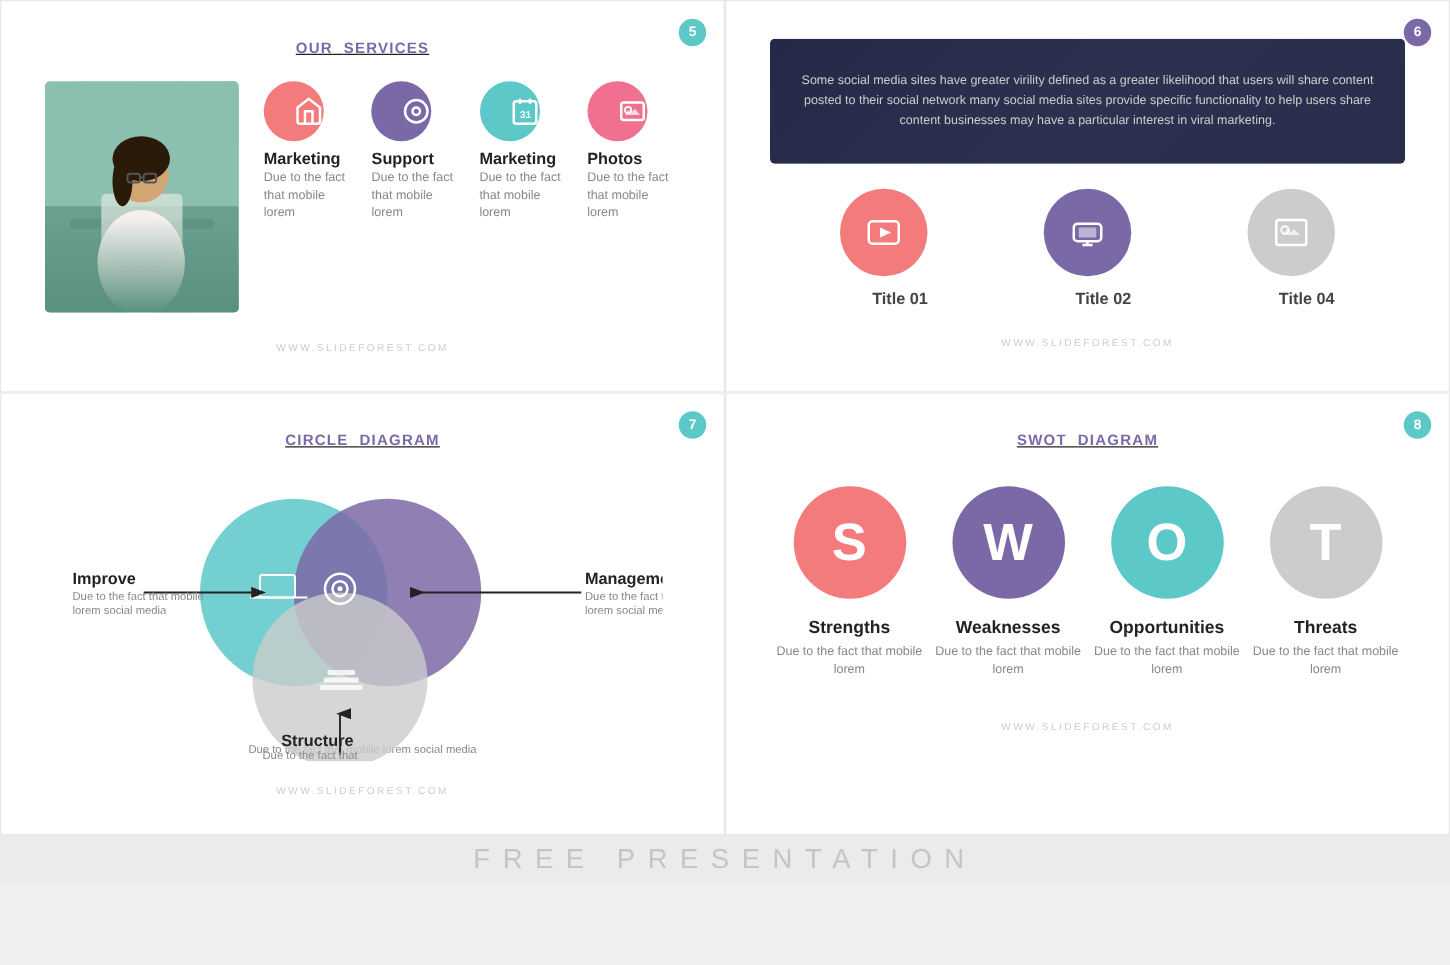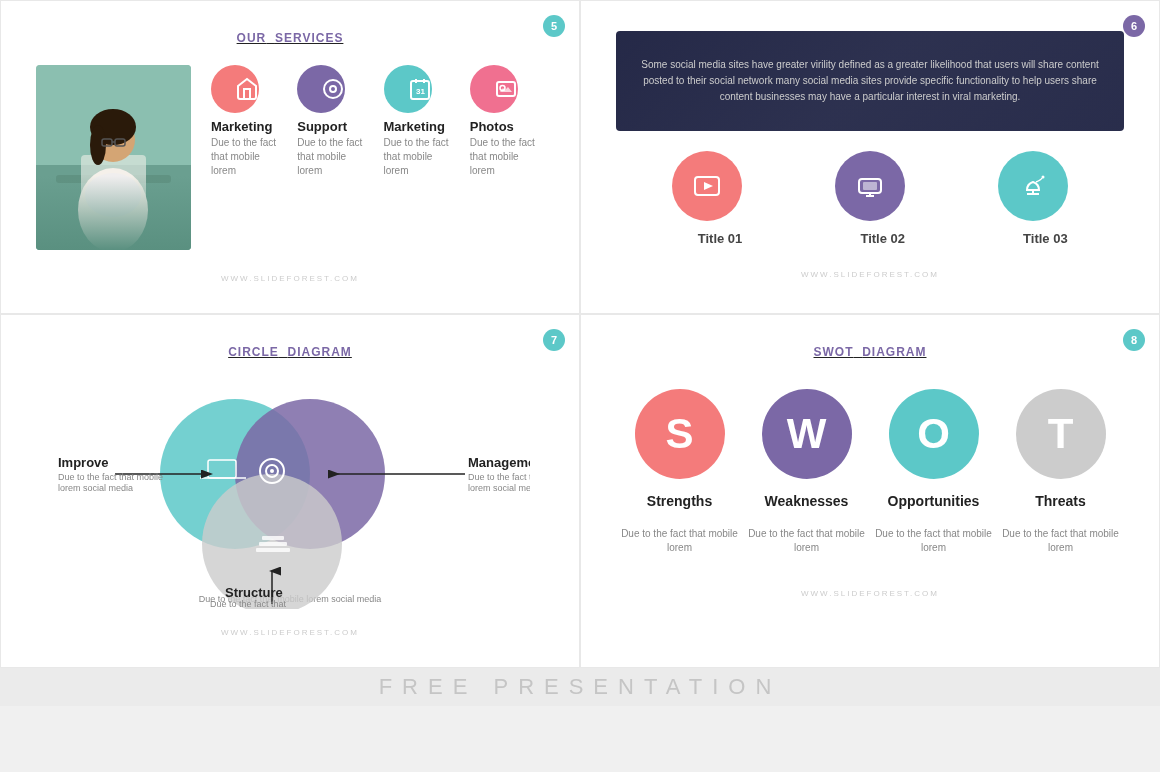--- a/index.html
+++ b/index.html
@@ -194,21 +194,21 @@
       color: white;
     }
     .sw-salmon { background: #f47b7b; }
     .sw-purple { background: #7b68a6; }
     .sw-teal { background: #5cc8c8; }
     .sw-gray { background: #cccccc; }
     .swot-title {
       font-weight: 700;
       font-size: 14px;
       color: #222;
-      margin-bottom: 18px;
+      margin-bottom: 6px;
     }
     .swot-desc {
       font-size: 10px;
       color: #888;
       line-height: 1.4;
     }
 
     
     .bottom-banner {
       background: #ebebeb;
@@ -342,33 +342,31 @@
           <svg width="32" height="32" viewBox="0 0 32 32" fill="none">
             <rect x="5" y="9" width="22" height="14" rx="3" stroke="white" stroke-width="2" fill="none"></rect>
             <rect x="9" y="12" width="14" height="8" rx="1" fill="white" opacity="0.5"></rect>
             <line x1="12" y1="26" x2="20" y2="26" stroke="white" stroke-width="2"></line>
             <line x1="16" y1="23" x2="16" y2="26" stroke="white" stroke-width="2"></line>
           </svg>
         </div>
         <div class="feature-title">Title 02</div>
       </div>
 
+
       <div class="feature-item">
-        <div class="feature-icon-circle fi-teal">
+        <div class="feature-icon-circle fi-gray">
           <svg width="32" height="32" viewBox="0 0 32 32" fill="none">
-            <path d="M10 20 Q10 14 16 12 Q22 14 22 20 H10z" stroke="white" stroke-width="2" fill="none"></path>
-            <line x1="16" y1="20" x2="16" y2="24" stroke="white" stroke-width="2"></line>
-            <line x1="10" y1="24" x2="22" y2="24" stroke="white" stroke-width="2"></line>
-            <path d="M19 12 Q24 10 25 8" stroke="white" stroke-width="1.5" fill="none"></path>
-            <circle cx="26" cy="7" r="1.5" fill="white"></circle>
+            <rect x="4" y="6" width="24" height="20" rx="2" stroke="white" stroke-width="2" fill="none"></rect>
+            <circle cx="11" cy="14" r="3" stroke="white" stroke-width="1.5" fill="none"></circle>
+            <path d="M18 13l5 5H9l4-5 3 3z" fill="white" opacity="0.7"></path>
           </svg>
         </div>
-        <div class="feature-title">Title 03</div>
-      </div>
-
+        <div class="feature-title">Title 04</div>
+      </div>
     </div>
     <div class="watermark">WWW.SLIDEFOREST.COM</div>
   </div>
 
   <div class="slide">
     <div class="slide-number">7</div>
     <h2 class="slide-title">
       <span>CIRCLE</span>
       &nbsp;<span style="color:#7b68a6;">DIAGRAM</span>
     </h2>

